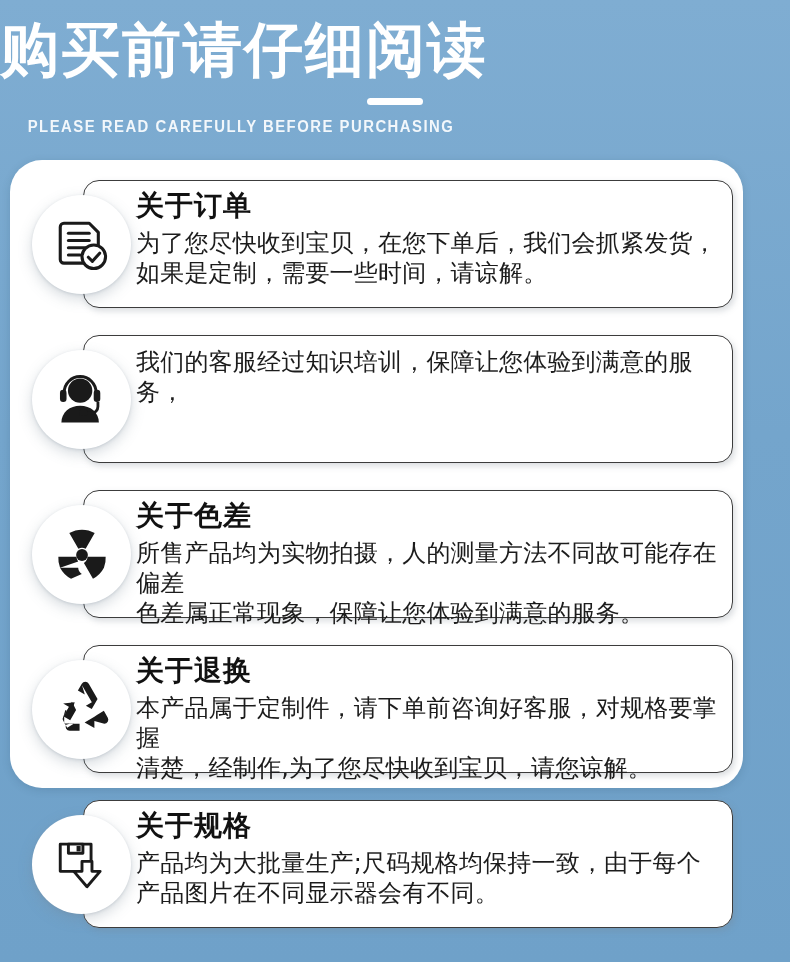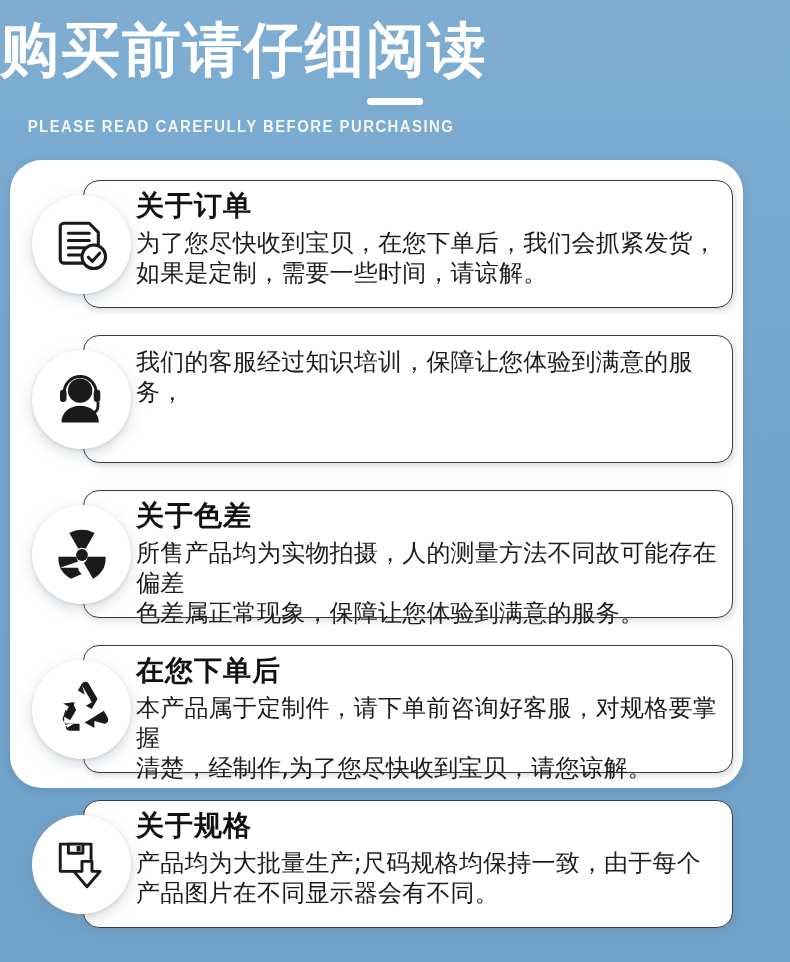--- a/index.html
+++ b/index.html
@@ -223,21 +223,21 @@
         <div class="row-box"></div>
         <div class="icon-badge">
           <svg width="60" height="60" viewBox="0 0 64 64" fill="#1a1a1a">
             <path d="M32 5.5 l10.5 18.2 l-6.4 3.7 l6.3 3.6 l6.2 -10.7 l-9.4 -16.3 a4.3 4.3 0 0 0 -7.4 0 l-4.2 7.2 l7.4 4.3 z"></path>
             <path d="M55.8 46.6 l-10.6 0 l0 -7.4 l-10.4 6 l10.4 6 l0 -7.4 z M45.2 39.2 l0 7.4 l10.6 0 a4.3 4.3 0 0 0 3.7 -6.4 l-4.2 -7.3 l-7.4 4.3 z"></path>
             <path d="M18.8 46.6 l10.6 0 l0 7.5 l-10.6 0 a4.3 4.3 0 0 1 -3.7 -6.4 l0 0 z M21.3 23.1 l-9.3 16.1 a4.3 4.3 0 0 0 0 4.3 l4.2 7.3 l7.4 -4.3 l-10.6 0 l0 -7.4 l6.4 3.7 l6.3 -10.9 z"></path>
             <path d="M12.1 39.4 l6.2 -10.7 l-6.4 -3.7 l12.3 -1.2 l-3.6 11.8 l-6.4 -3.7 z"></path>
           </svg>
         </div>
         <div class="row-text">
-          <h2 class="row-heading">在您下单后</h2>
+          <h2 class="row-heading">关于退换</h2>
           <p class="row-body">
             <span>本产品属于定制件，请下单前咨询好客服，对规格要掌握</span><br>
             <span>清楚，经制作,为了您尽快收到宝贝，请您谅解。</span>
           </p>
         </div>
       </div>
 
       <div class="row">
         <div class="row-box"></div>
         <div class="icon-badge">

